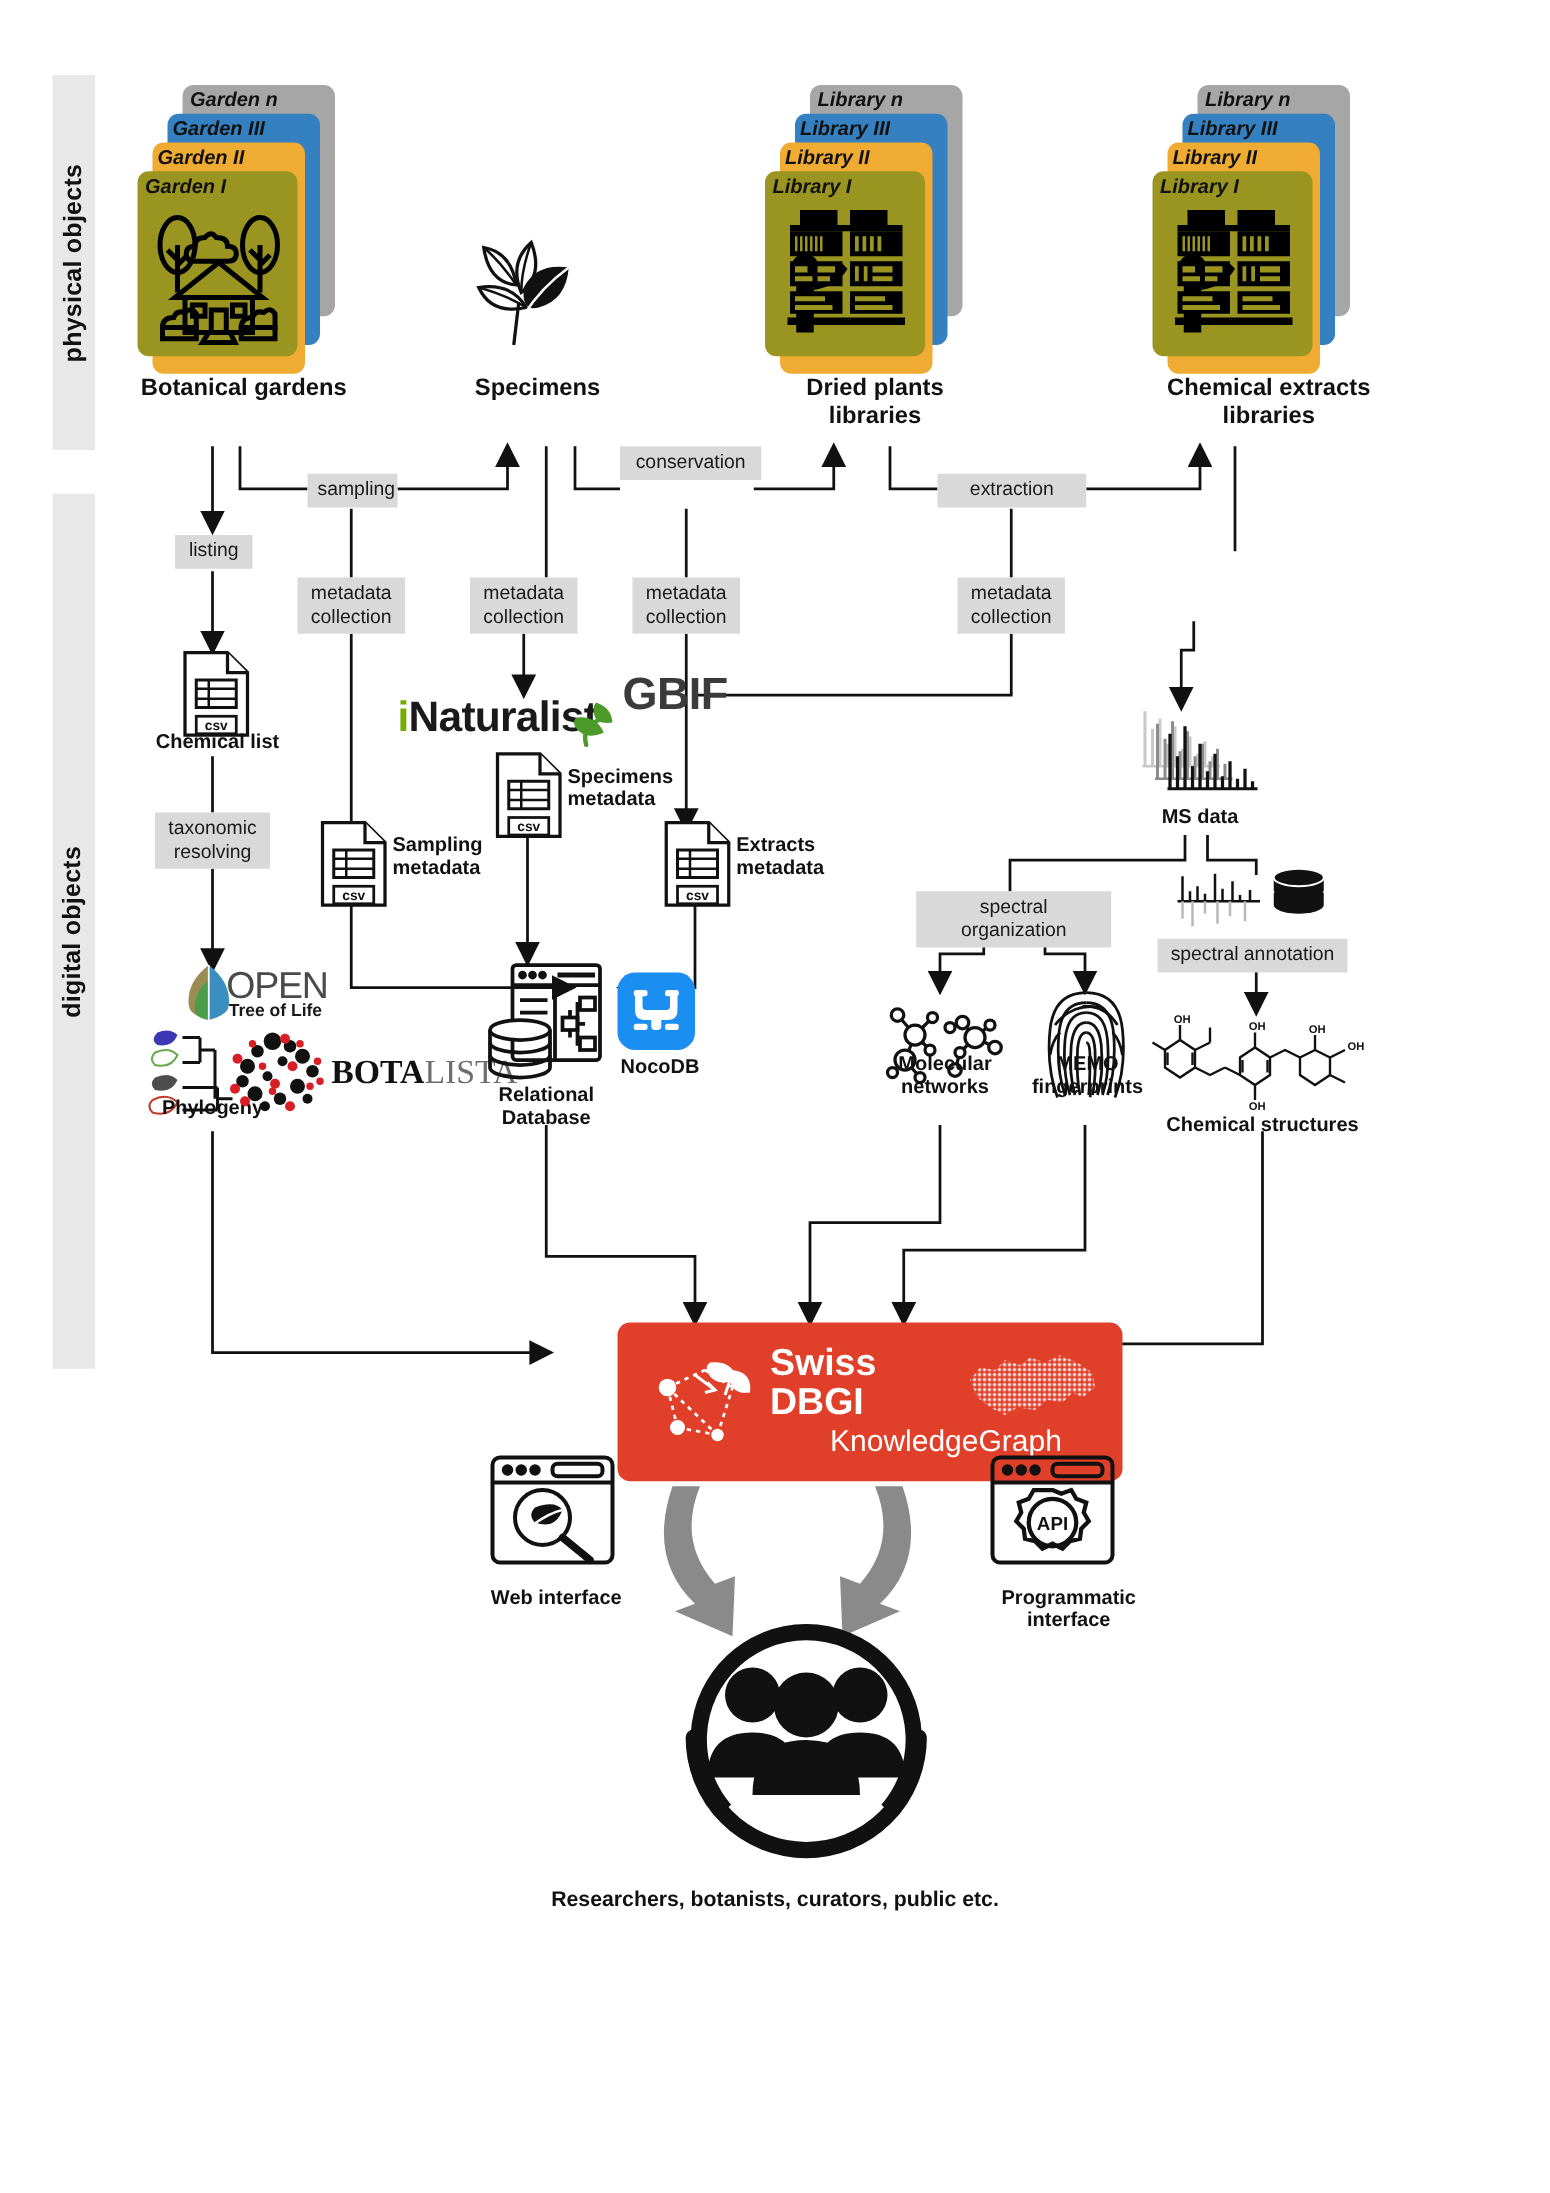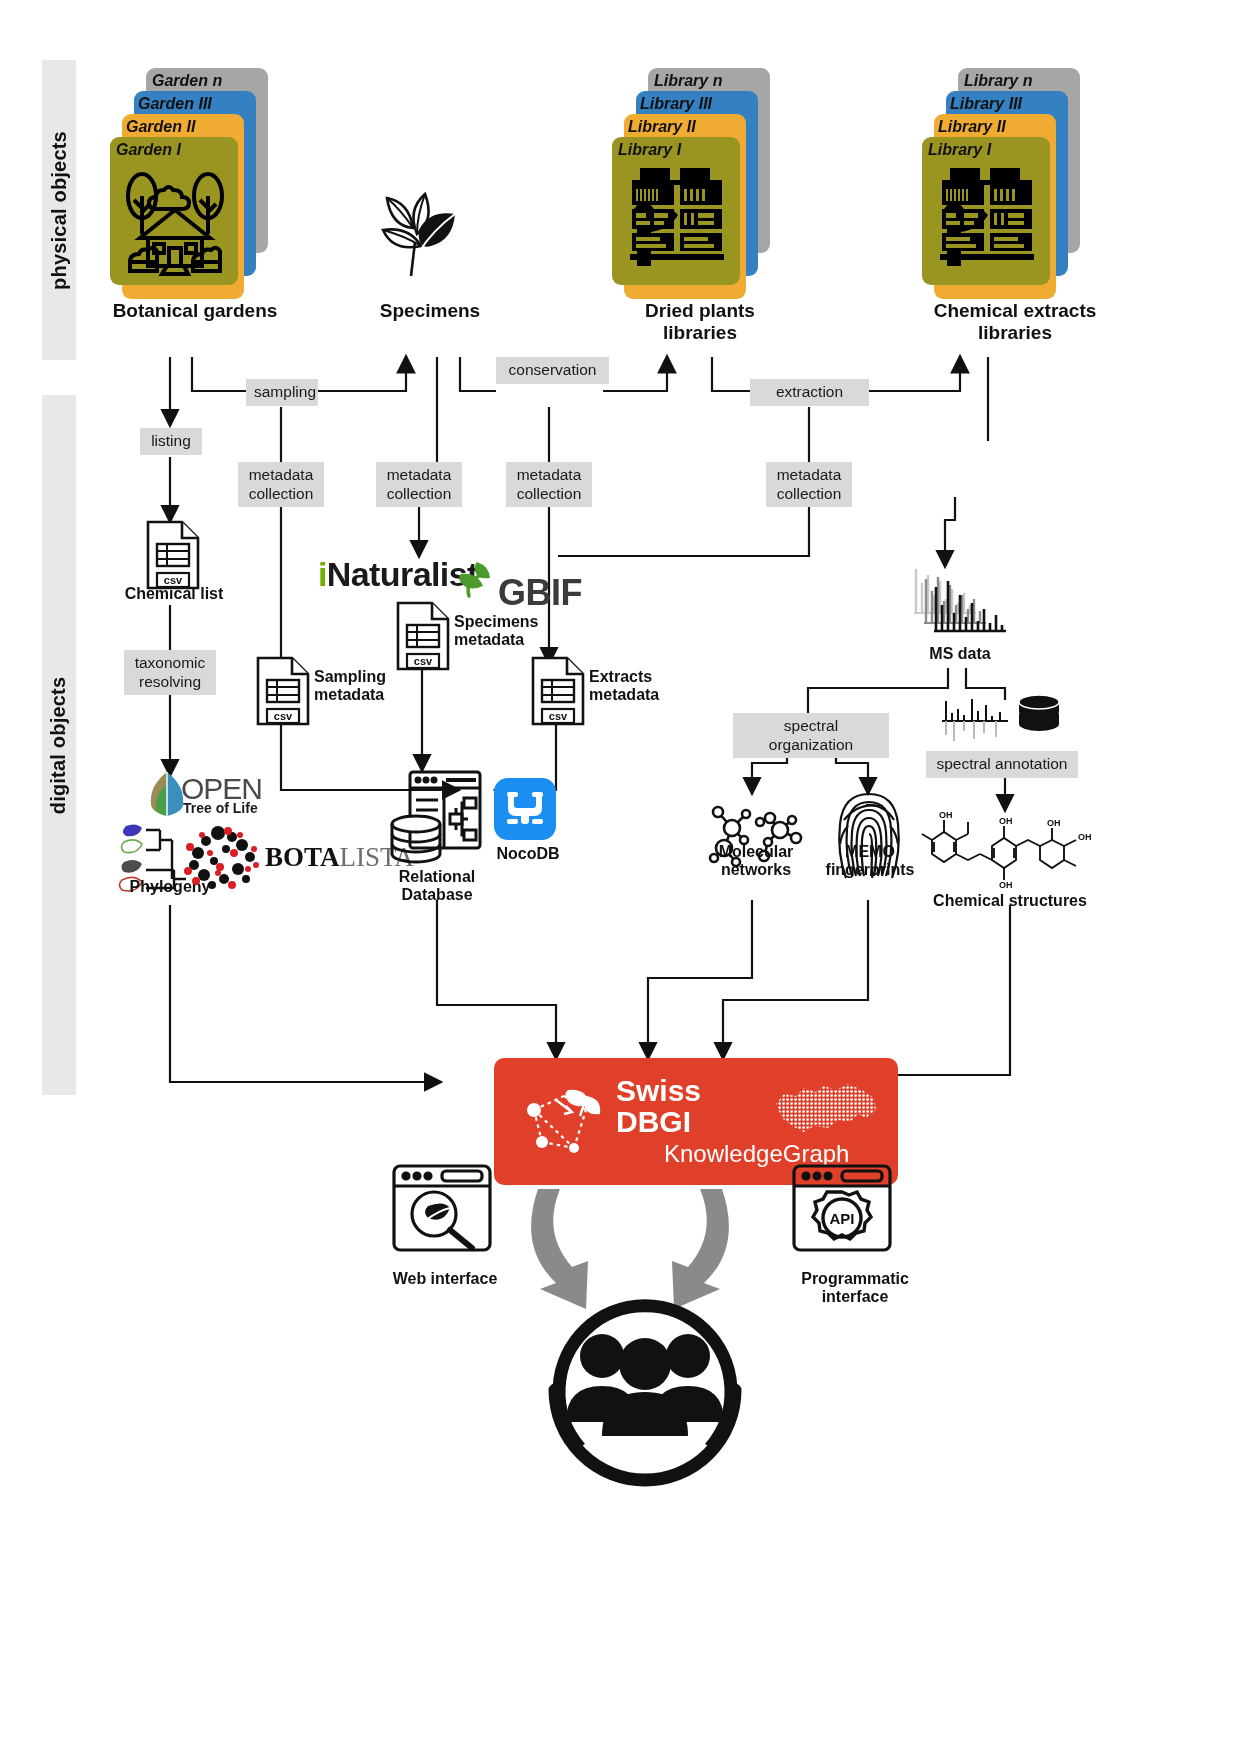--- a/index.html
+++ b/index.html
@@ -416,21 +416,21 @@
 
   <div class="abs" style="left:318px; top:555px; font-size:34px; font-weight:bold; color:#1a1a1a; letter-spacing:-0.6px;">
     <span style="color:#74ac00;">i</span><span>Naturalist</span>
   </div>
 
   <svg class="abs" style="left:455px; top:558px;" width="44" height="44" viewBox="0 0 44 44">
     <path d="M22 4 q12 4 13 16 q-13 2 -15 -7 q-1 -6 2 -9z" fill="#4c9a2a"></path>
     <path d="M6 16 q16 -2 22 12 q-16 7 -23 -5 q-2 -4 1 -7z" fill="#4c9a2a"></path>
     <path d="M14 38 q-4 -14 10 -20" fill="none" stroke="#4c9a2a" stroke-width="3.5" stroke-linecap="round"></path>
   </svg>
-  <div class="abs" style="left:498px; top:572px; font-size:36px; font-weight:bold; color:#3b3b3b; letter-spacing:-0.5px;">GBIF</div>
+  <div class="abs" style="left:498px; top:534px; font-size:36px; font-weight:bold; color:#3b3b3b; letter-spacing:-0.5px;">GBIF</div>
 
   <svg class="abs" style="left:146px; top:770px;" width="42" height="48" viewBox="0 0 42 48">
     <path d="M21 2 q-18 14 -16 32 q0 8 16 12 z" fill="#9b8b54"></path>
     <path d="M21 2 q18 14 16 32 q0 8 -16 12 z" fill="#3b8fbf"></path>
     <path d="M21 14 q-12 10 -11 24 q0 6 11 8 z" fill="#4a9e4a"></path>
     <path d="M21 2 v44" stroke="#fff" stroke-width="1.4" fill="none"></path>
   </svg>
   <div class="abs" style="left:181px; top:772px; font-size:30px; color:#4a4a4a; letter-spacing:-1px;">OPEN</div>
   <div class="abs" style="left:183px; top:800px; font-size:14px; font-weight:bold; color:#1a1a1a;">Tree of Life</div>
 
@@ -708,14 +708,15 @@
     <path d="M195 100 a90 90 0 1 1 -180 0" fill="none" stroke="#111" stroke-width="13" stroke-linecap="round"></path>
     <g fill="#111">
       <circle cx="62" cy="66" r="22"></circle>
       <path d="M26 132 q0 -36 36 -36 q36 0 36 36 z"></path>
       <circle cx="148" cy="66" r="22"></circle>
       <path d="M112 132 q0 -36 36 -36 q36 0 36 36 z"></path>
       <circle cx="105" cy="74" r="26"></circle>
       <path d="M62 146 q0 -44 43 -44 q43 0 43 44 z"></path>
     </g>
   </svg>
+  <div id="users-sub" style="top:1510px;">Researchers, botanists, curators, public etc.</div>
 
 </div>
 
 </body></html>

